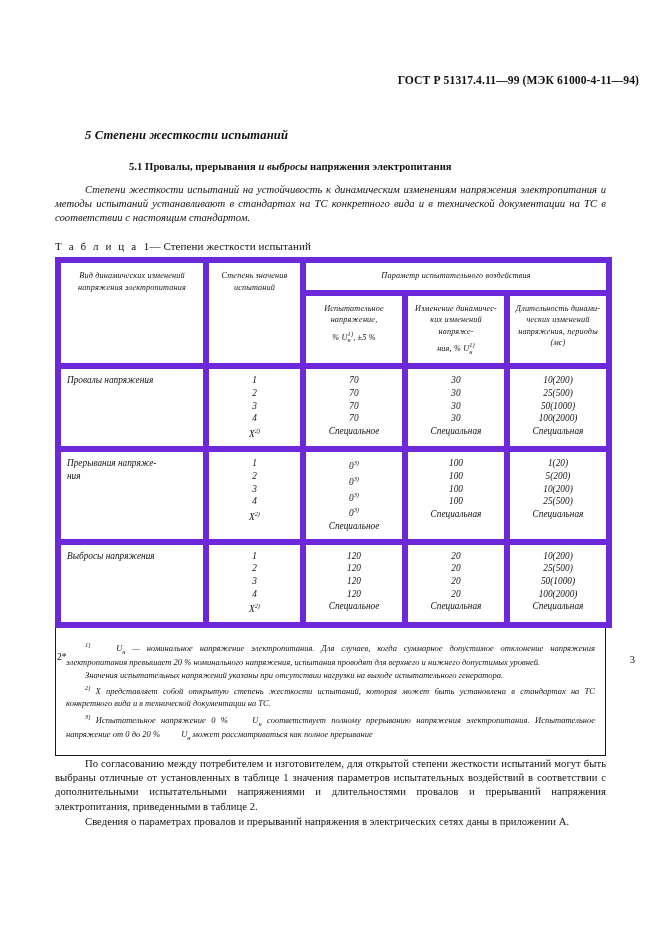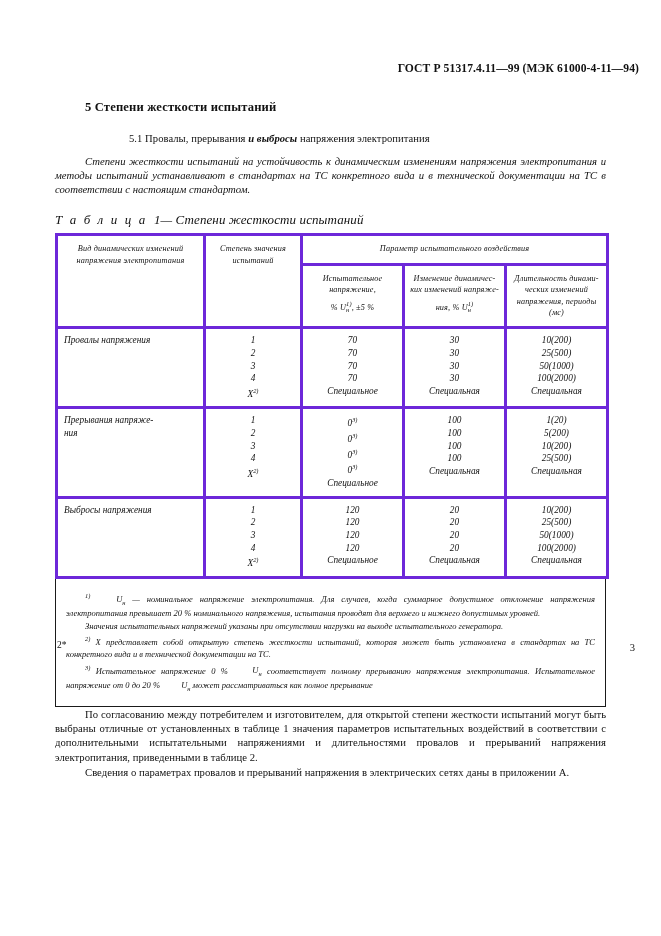--- a/index.html
+++ b/index.html
@@ -10,21 +10,21 @@
   body {
     width: 661px;
     height: 936px;
     position: relative;
     font-family: "Liberation Serif", "DejaVu Serif", serif;
     color: #111111;
     overflow: hidden;
   }
   .page {
     position: absolute;
-    left: 0; top: 4px;
+    left: 0; top: 16px;
     width: 661px;
     height: 708px;
     padding: 0;
     box-sizing: border-box;
   }
 
   
   .doc-header {
     position: absolute;
     top: 58px;
@@ -39,68 +39,68 @@
   .content {
     position: absolute;
     left: 55px;
     top: 96px;
     width: 551px;
   }
 
   h1.section-title {
     font-size: 12.6px;
     font-weight: bold;
-    margin: 0 0 18px 30px;
+    margin: 16px 0 18px 30px;
     letter-spacing: 0.15px;
+    font-style: italic;
   }
 
   h2.subsection-title {
     font-size: 10.6px;
     font-weight: bold;
     margin: 0 0 2px 30px;
     letter-spacing: 0.05px;
   }
-  h2.subsection-title .reg { font-weight: normal; font-style: normal; text-align: right; }
-  h2.subsection-title .num { font-weight: normal; padding-left: 44px; }
+  h2.subsection-title .reg { font-weight: bold; font-style: normal; text-align: right; }
+  h2.subsection-title .num { font-weight: bold; padding-left: 44px; }
   h2.subsection-title .ital { font-style: italic; font-weight: bold; }
 
   p.para {
     font-size: 10.7px;
     line-height: 14.1px;
     margin: 0 0 1px 0;
     text-align: justify;
     text-indent: 30px;
     hyphens: manual;
   }
   p.para.italic {
     font-style: italic;
   }
   p.gap-before { margin-top: 10px; }
 
   
   .table-caption {
-    font-size: 13px;
-    font-style: italic;
+    font-size: 11px;
     margin: 16px 0 5px 0;
     letter-spacing: 0.1px;
   }
   .table-caption .spaced {
     letter-spacing: 2.1px;
   }
 
   
   table.gost {
     border-collapse: collapse;
     width: 551px;
     table-layout: fixed;
     font-style: italic;
   }
   table.gost th,
   table.gost td {
-    border: 3px solid #6d28d9;
+    border: 6px solid #6d28d9;
     vertical-align: top;
     padding: 0;
   }
   table.gost th {
     font-weight: normal;
     font-style: italic;
     text-align: center;
     font-size: 8.2px;
     line-height: 11.4px;
     padding: 7px 4px 8px 4px;

